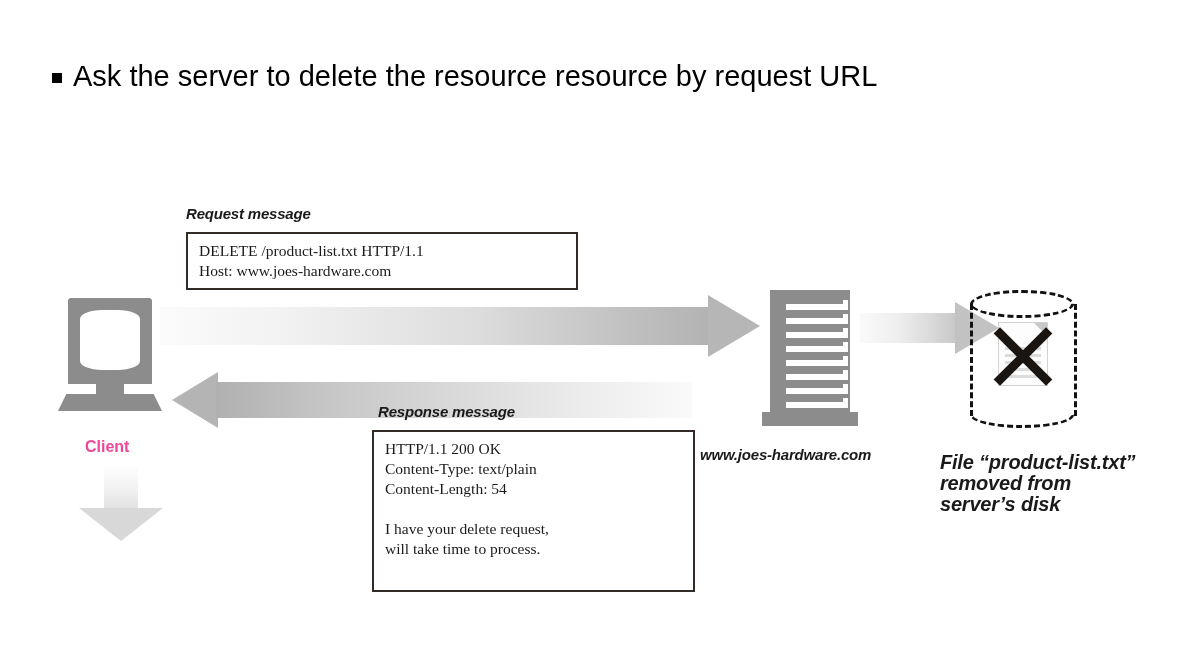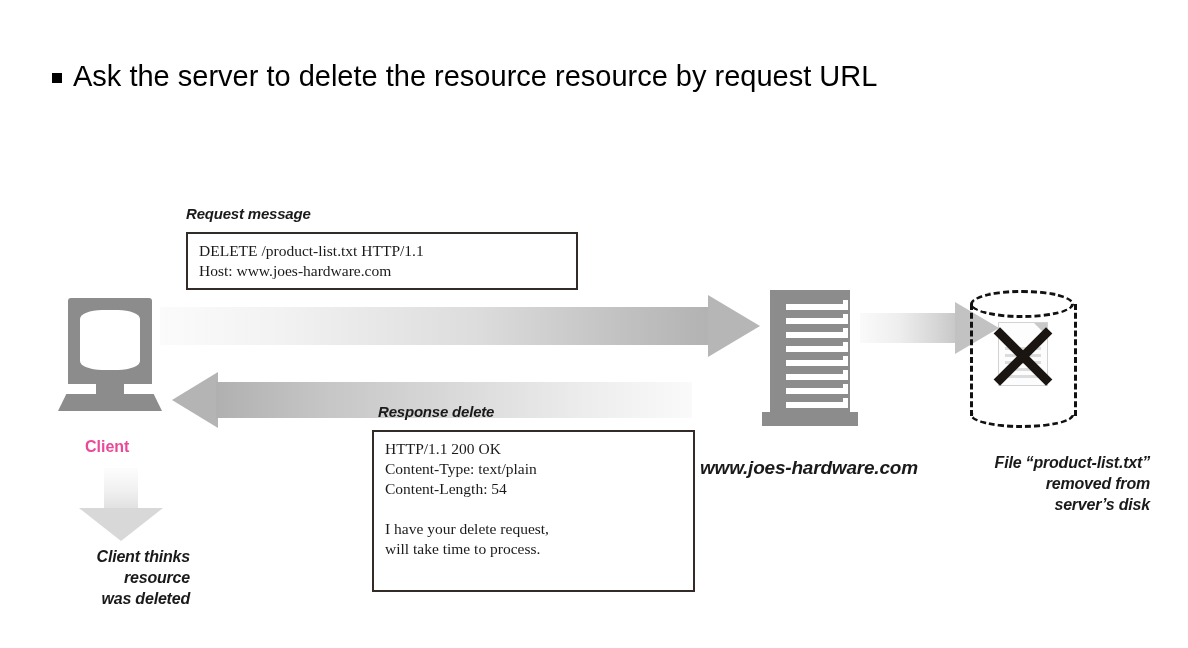--- a/index.html
+++ b/index.html
@@ -191,26 +191,26 @@
     position:absolute;left:0;top:34px;width:74px;height:9px;background:#1a1510;
   }
   .xmark span:first-child{transform:rotate(45deg);}
   .xmark span:last-child{transform:rotate(-45deg);}
 
   
   .lbl-bold{
     position:absolute;font-size:16px;font-weight:700;color:#ec4899;white-space:nowrap;
   }
   .lbl-bold-italic{
-    position:absolute;font-size:19px;font-weight:700;font-style:italic;color:#1a1a1a;
-    white-space:nowrap;letter-spacing:-.2px;margin-top:11px;
+    position:absolute;font-size:15px;font-weight:700;font-style:italic;color:#1a1a1a;
+    white-space:nowrap;letter-spacing:-.2px;
   }
   .lbl-italic{
-    position:absolute;font-size:16px;font-style:italic;font-weight:700;color:#1a1a1a;
-    text-align:right;line-height:21px;letter-spacing:-.2px;
+    position:absolute;font-size:20px;font-style:italic;font-weight:700;color:#1a1a1a;
+    text-align:left;line-height:21px;letter-spacing:-.2px;
   }
   #client-label{left:85px;top:288px;}
   #server-label{left:700px;top:296px;}
   #client-caption{left:30px;top:396px;width:160px;}
   #disk-caption{left:940px;top:302px;width:210px;}
 </style>
 </head>
 <body>
 
 <div class="slide">
@@ -283,29 +283,28 @@
         <span></span>
       </div>
     </div>
 
     <div class="msg-caption" id="req-caption">Request message</div>
     <div class="msg-box" id="req-box">
       <pre>DELETE /product-list.txt HTTP/1.1
 Host: www.joes-hardware.com</pre>
     </div>
 
-    <div class="msg-caption" id="res-caption">Response delete</div>
+    <div class="msg-caption" id="res-caption">Response message</div>
     <div class="msg-box" id="res-box">
       <pre>HTTP/1.1 200 OK
 Content-Type: text/plain
 Content-Length: 54
 
 I have your delete request,
 will take time to process.</pre>
     </div>
 
     <div class="lbl-bold" id="client-label">Client</div>
     <div class="lbl-bold-italic" id="server-label">www.joes-hardware.com</div>
-    <div class="lbl-italic" id="client-caption">Client thinks<br>resource<br>was deleted</div>
     <div class="lbl-italic" id="disk-caption">File “product-list.txt”<br>removed from<br>server’s disk</div>
 
   </div>
 </div>
 
 </body></html>

